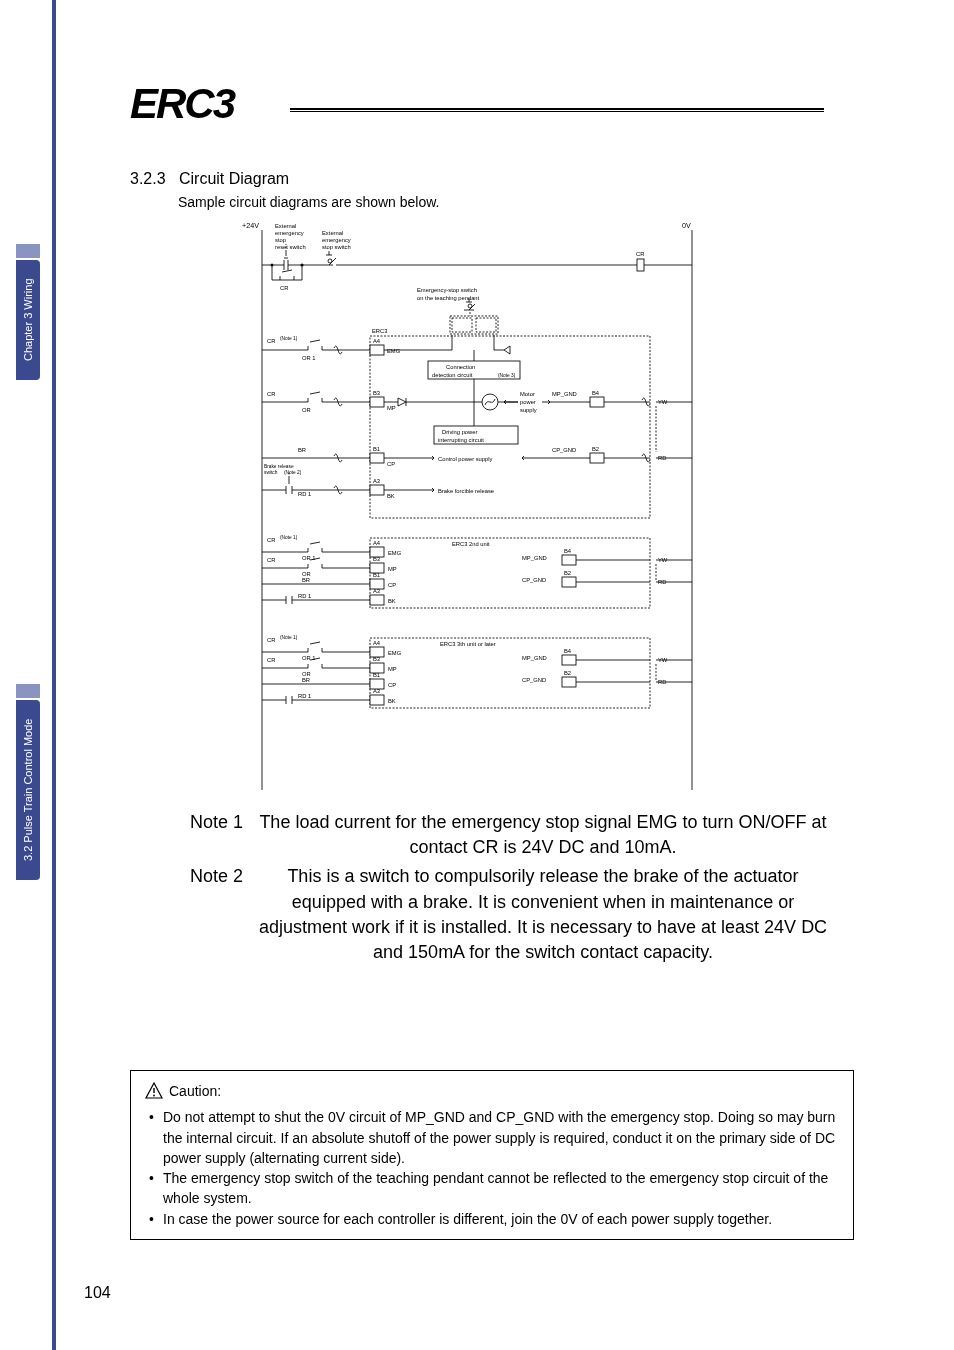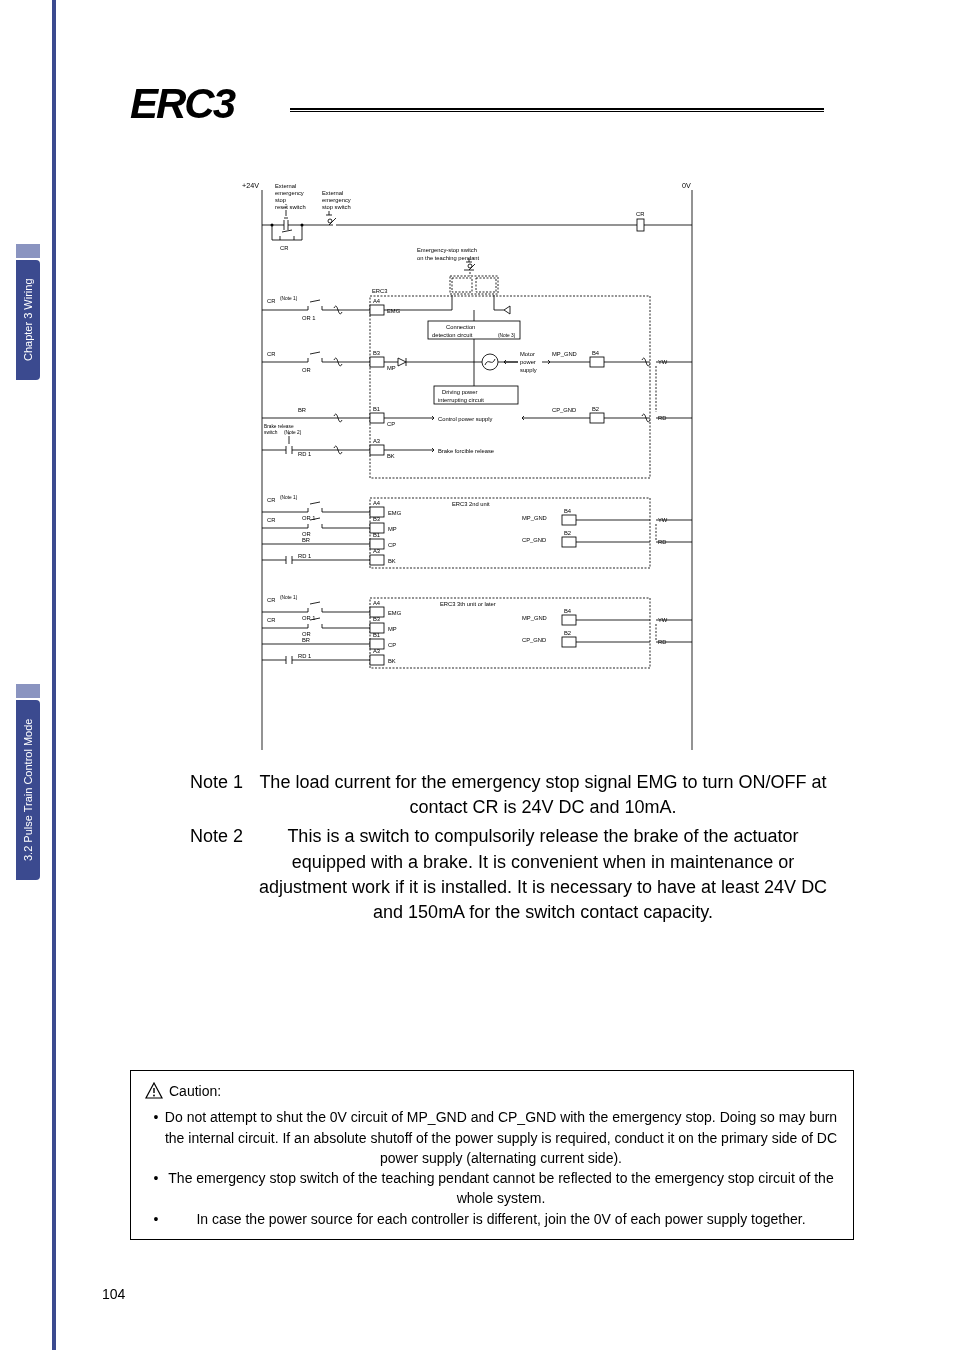--- a/index.html
+++ b/index.html
@@ -107,43 +107,42 @@
   }
   .caution-box {
     position: absolute;
     left: 130px;
     right: 100px;
     top: 1070px;
     border: 1px solid #000;
     padding: 10px 14px;
     font-size: 14px;
     line-height: 1.45;
-    text-align: center;
   }
   .caution-title {
     display: flex;
     align-items: center;
     gap: 6px;
     margin-bottom: 6px;
   }
   .caution-bullet {
     display: flex;
     margin-left: 4px;
   }
   .caution-bullet .dot {
     flex: 0 0 14px;
   }
   .caution-bullet .txt {
     flex: 1;
   }
   .page-num {
     position: absolute;
-    left: 102px;
+    left: 84px;
     bottom: 48px;
-    font-size: 14px;
+    font-size: 16px;
   }
   svg { display: block; }
   .dlabel { font-size: 7.2px; font-family: Arial, sans-serif; }
   .dlabel-sm { font-size: 5.8px; font-family: Arial, sans-serif; }
   .dlabel-xs { font-size: 4.8px; font-family: Arial, sans-serif; }
   .wire { stroke: #000; stroke-width: 0.85; fill: none; }
   .dwire { stroke: #000; stroke-width: 0.85; fill: none; stroke-dasharray: 2 1.5; }
   .box { fill: #fff; stroke: #000; stroke-width: 0.85; }
   .dbox { fill: none; stroke: #000; stroke-width: 0.85; stroke-dasharray: 2 1.5; }
 </style>
@@ -154,20 +153,25 @@
   <div class="sidebar-tick" style="top:244px"></div>
   <div class="sidebar-tab top">Chapter 3 Wiring</div>
   <div class="sidebar-tick" style="top:684px"></div>
   <div class="sidebar-tab bottom">3.2 Pulse Train Control Mode</div>
 </div>
 
 <div class="logo">ERC3</div>
 <div class="logo-rule"></div>
 
 <div class="content">
+  <div class="h3">
+    <span>3.2.3</span>&nbsp;&nbsp;
+    <span>Circuit Diagram</span>
+  </div>
+  <div class="intro">Sample circuit diagrams are shown below.</div>
 
   <div class="diagram">
     <svg width="470" height="570" viewBox="0 0 470 570">
 
       <line class="wire" x1="20" y1="10" x2="20" y2="570"></line>
       <line class="wire" x1="450" y1="10" x2="450" y2="570"></line>
       <text class="dlabel" x="0" y="8">+24V</text>
       <text class="dlabel" x="440" y="8">0V</text>
 
       <text class="dlabel-sm" x="33" y="8">External</text>

